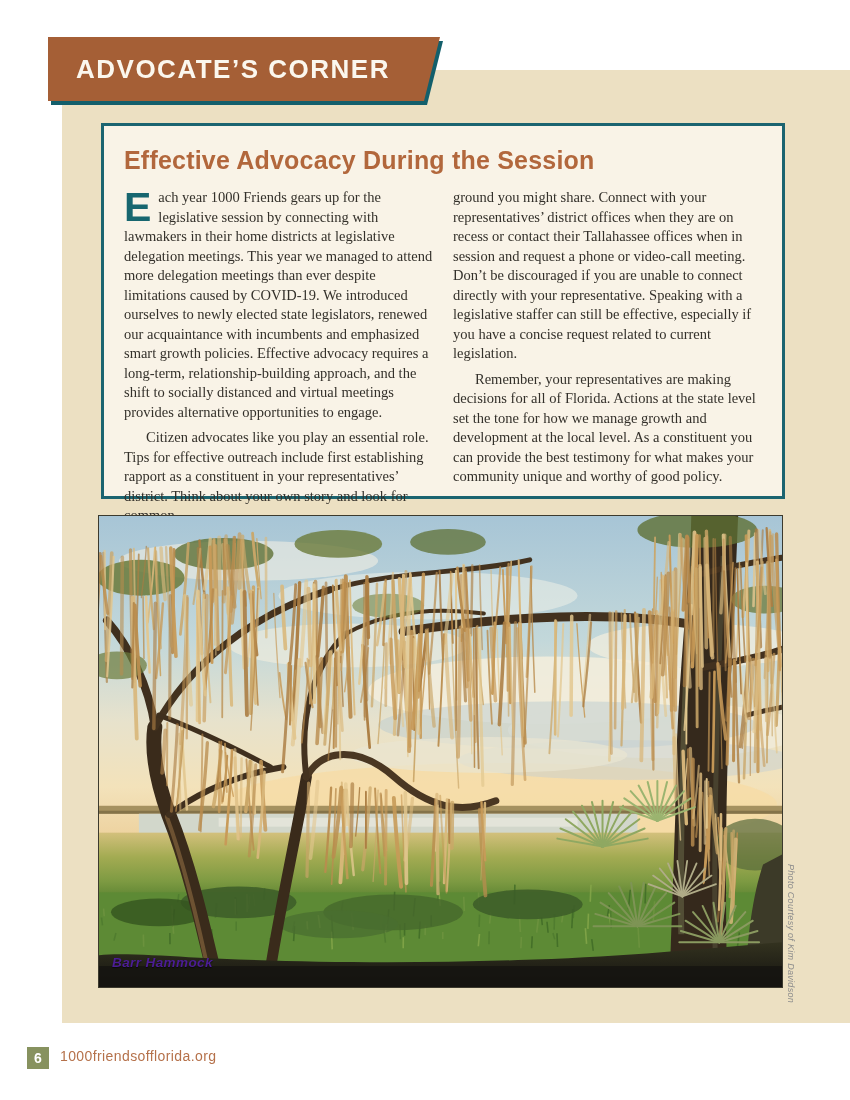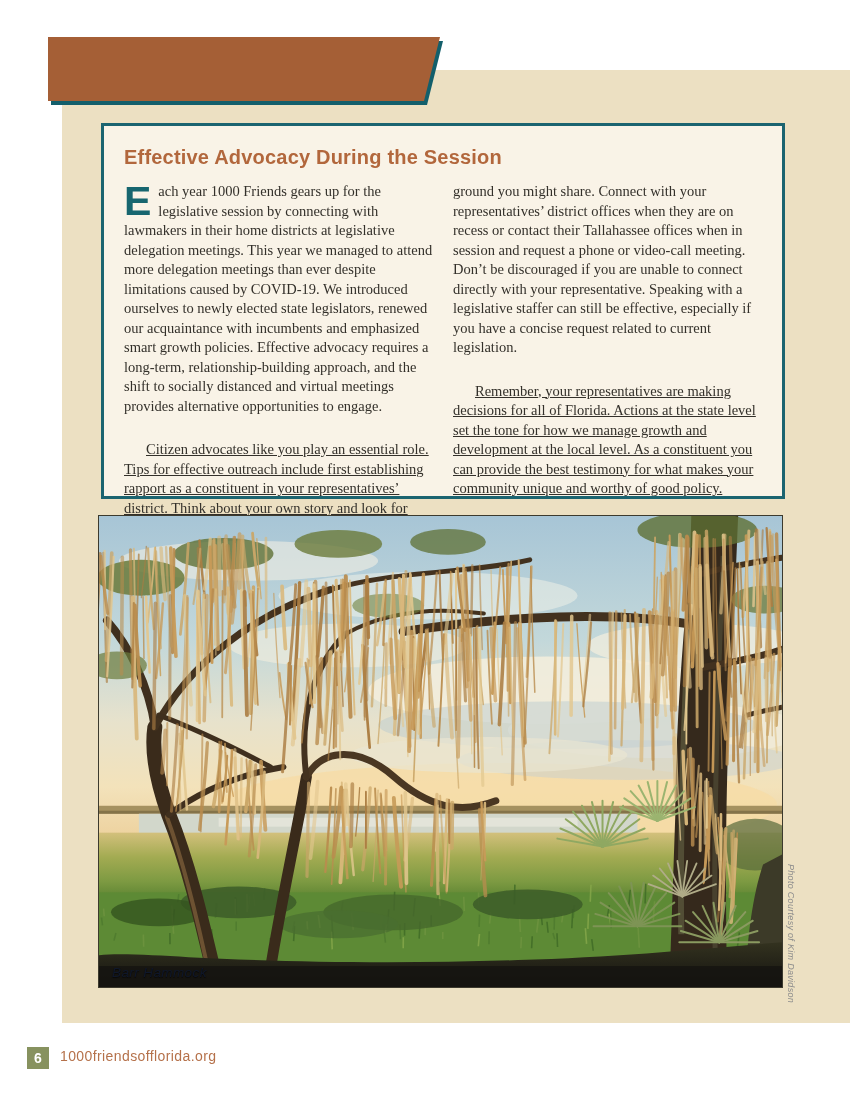--- a/index.html
+++ b/index.html
@@ -15,52 +15,53 @@
   .banner .layer{position:absolute;inset:0;
     clip-path:polygon(0 0,100% 0,calc(100% - 16px) 100%,0 100%);}
   .banner .teal{background:#135f6b;transform:translate(3px,4px);}
   .banner .brown{background:#a55f36;}
   .banner .label{position:absolute;left:28px;top:0;line-height:64px;color:#fbf7ee;
     font-size:26px;font-weight:bold;letter-spacing:1.5px;}
 
   
   .article-box{left:101px;top:123px;width:684px;height:376px;box-sizing:border-box;
     background:#f9f3e7;border:3px solid #1b6470;padding:20px 17px 0 20px;}
-  .article-title{margin:0 0 13px 0;color:#b2673c;font-size:20px;font-weight:bold;letter-spacing:.2px;}
+  .article-title{margin:0 0 13px 0;color:#b2673c;font-size:25px;font-weight:bold;letter-spacing:.2px;}
   .cols{display:flex;gap:18px;}
   .col{width:311px;font-family:"Liberation Serif",serif;font-size:14.5px;line-height:19.5px;
     color:#33302a;text-align:left;}
   .col p{margin:0;}
-  .col p.indent{text-indent:22px;margin-top:24px;text-decoration:underline;}
+  .col p.indent{text-indent:22px;margin-top:6px;}
   .dropcap{float:left;font-family:"Liberation Sans",sans-serif;font-weight:bold;
     font-size:41px;line-height:33px;color:#17666f;margin:3px 7px 0 0;}
 
   
   .photo-frame{left:98px;top:515px;width:685px;height:473px;box-sizing:border-box;
     border:1px solid #3c3a2e;background:#9db6bd;}
   .photo-frame svg{display:block;width:100%;height:100%;}
-  .photo-caption{position:absolute;left:13px;bottom:7px;color:#0f172a;font-style:italic;
-    font-weight:normal;font-size:13.5px;letter-spacing:.4px;text-shadow:0 1px 1px rgba(0,0,0,.6);}
+  .photo-caption{position:absolute;left:13px;bottom:17px;color:#4c1d95;font-style:italic;
+    font-weight:bold;font-size:13.5px;letter-spacing:.4px;text-shadow:0 1px 1px rgba(0,0,0,.6);}
   .photo-credit{left:786px;top:864px;height:126px;writing-mode:vertical-rl;
     font-size:9px;font-style:italic;color:#8c8c8c;letter-spacing:.3px;white-space:nowrap;}
 
   
   .page-badge{left:27px;top:1047px;width:22px;height:22px;background:#87925f;color:#ffffff;
     font-size:14px;font-weight:bold;display:flex;align-items:center;justify-content:center;}
   .footer-url{left:60px;top:1048px;color:#b5714a;font-size:14px;letter-spacing:.4px;
     text-decoration:none;}
 </style>
 </head>
 <body>
 
 <div class="abs cream-block"></div>
 
 <div class="abs banner">
   <div class="layer teal"></div>
   <div class="layer brown"></div>
+  <div class="label">ADVOCATE’S CORNER</div>
 </div>
 
 <div class="abs article-box">
   <h1 class="article-title">Effective Advocacy During the Session</h1>
   <div class="cols">
     <div class="col">
       <p><span class="dropcap">E</span><span>ach year 1000 Friends gears up for the legislative session by connecting with lawmakers in their home districts at legislative delegation meetings. This year we managed to attend more delegation meetings than ever despite limitations caused by COVID-19. We introduced ourselves to newly elected state legislators, renewed our acquaintance with incumbents and emphasized smart growth policies. Effective advocacy requires a long-term, relationship-building approach, and the shift to socially distanced and virtual meetings provides alternative opportunities to engage.</span></p>
       <p class="indent">Citizen advocates like you play an essential role. Tips for effective outreach include first establishing rapport as a constituent in your representatives’ district. Think about your own story and look for common</p>
     </div>
     <div class="col">

